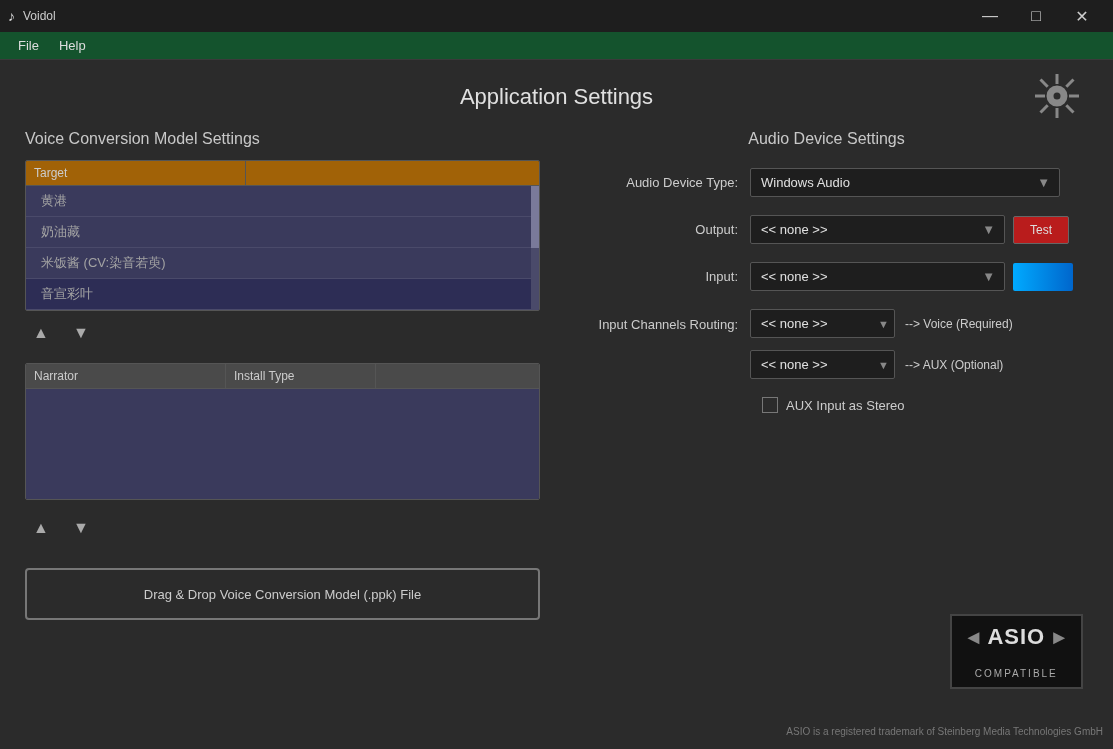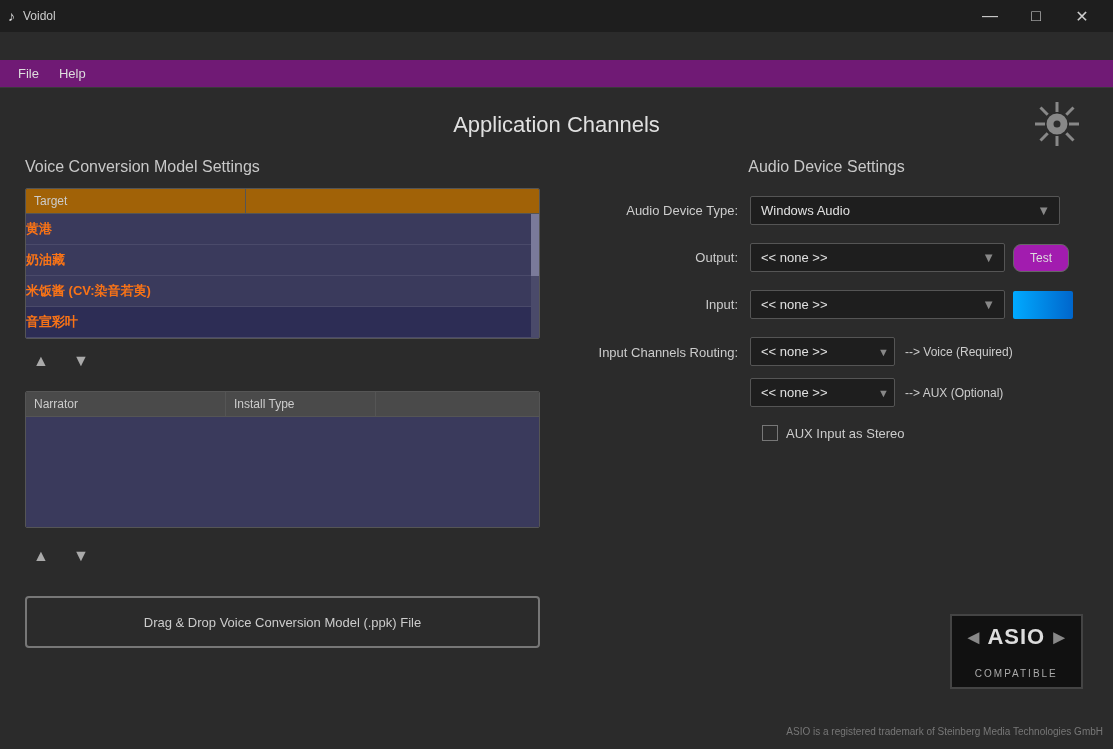--- a/index.html
+++ b/index.html
@@ -45,26 +45,25 @@
       font-size: 16px;
       cursor: pointer;
       display: flex;
       align-items: center;
       justify-content: center;
     }
 
     
     #menu-bar {
       height: 28px;
-      background: #701a75;
+      background: #14532d;
       display: flex;
       align-items: center;
       padding: 0 8px;
       border-bottom: 1px solid #3a3a3a;
-      margin-top: 28px;
     }
     .menu-item {
       padding: 4px 10px;
       cursor: pointer;
       font-size: 13px;
       color: #ddd;
       border-radius: 3px;
     }
 
     
@@ -114,25 +113,24 @@
     }
     .vcm-row {
       display: flex;
       border-bottom: 1px solid #4a4a6a;
       cursor: pointer;
     }
     .vcm-row.selected {
       background: #2d2d55;
     }
     .vcm-row-text {
-      padding: 6px 0;
-      font-size: 13px;
-      color: #f97316;
+      padding: 6px 15px;
+      font-size: 13px;
+      color: #a3a3a3;
       flex: 1;
-      font-weight: bold;
     }
 
     .arrow-controls {
       display: flex;
       gap: 8px;
       margin-bottom: 16px;
     }
     .arrow-btn {
       width: 32px;
       height: 28px;
@@ -278,25 +276,25 @@
     .audio-select-input { width: 255px; }
     .select-arrow {
       position: absolute;
       right: 10px;
       pointer-events: none;
       color: #888;
     }
     .test-btn {
       margin-left: 8px;
       padding: 6px 16px;
-      background: #a21caf;
+      background: #b91c1c;
       border: 1px solid #666;
       color: #ddd;
       cursor: pointer;
-      border-radius: 8px;
+      border-radius: 2px;
       font-size: 12px;
     }
 
     
     .routing-section {
       margin-top: 10px;
     }
     .routing-label {
       text-align: right;
       width: 180px;
@@ -430,21 +428,21 @@
       <button class="win-btn" id="close-btn">✕</button>
     </div>
   </div>
 
   <div id="menu-bar">
     <div class="menu-item">File</div>
     <div class="menu-item">Help</div>
   </div>
 
   <div id="top-area">
-    <div id="page-title-centered">Application Channels</div>
+    <div id="page-title-centered">Application Settings</div>
     <div id="gear-icon-wrapper">
 
       <div style="width:52px;height:52px;position:relative;display:flex;align-items:center;justify-content:center;">
         <svg width="52" height="52" viewBox="0 0 52 52">
           <circle cx="26" cy="26" r="9" stroke="#888" stroke-width="3" fill="none"></circle>
           <g stroke="#888" stroke-width="3" fill="none">
             <line x1="26" y1="4" x2="26" y2="14"></line>
             <line x1="26" y1="38" x2="26" y2="48"></line>
             <line x1="4" y1="26" x2="14" y2="26"></line>
             <line x1="38" y1="26" x2="48" y2="26"></line>

